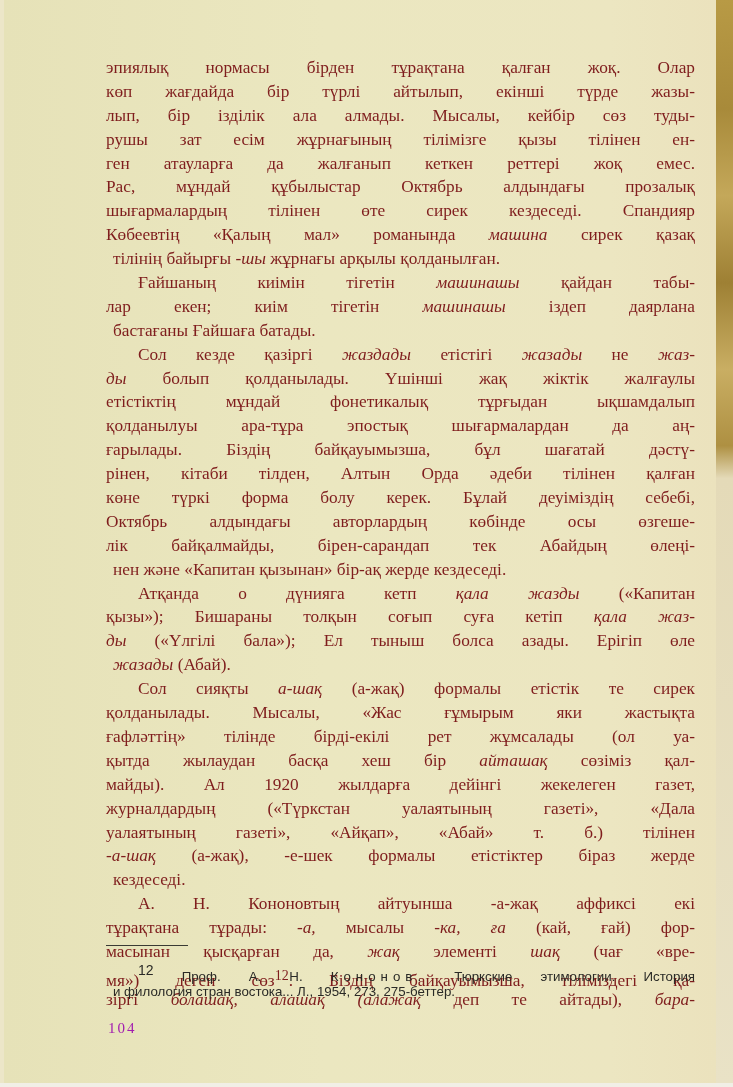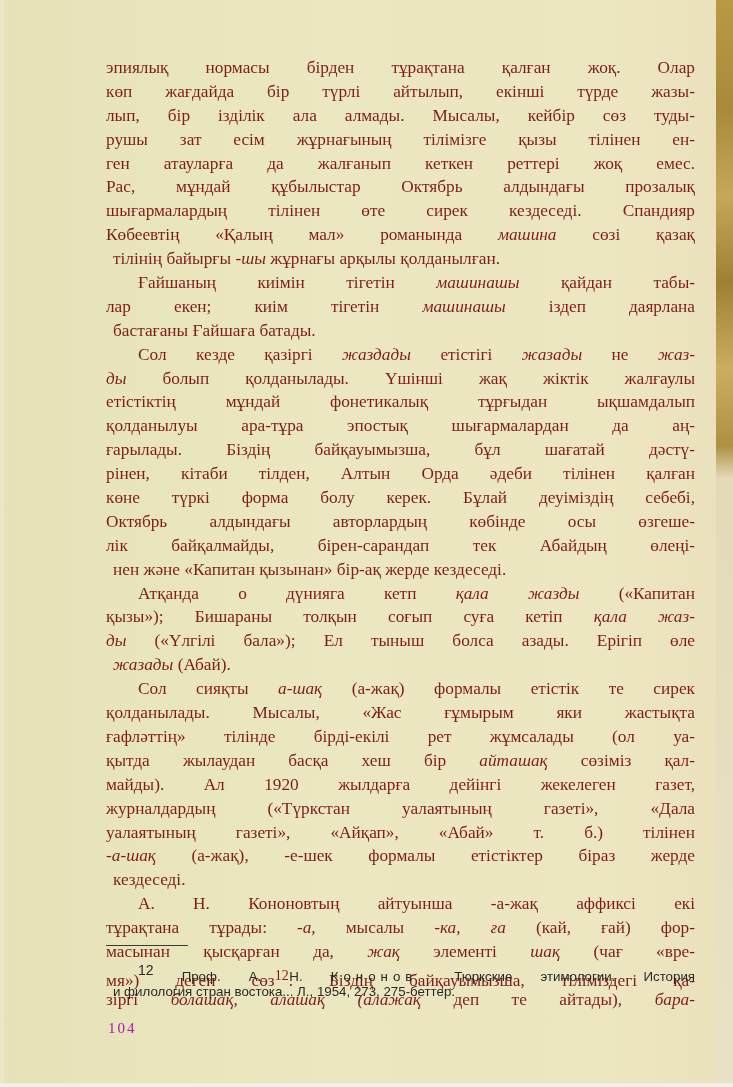--- a/index.html
+++ b/index.html
@@ -55,21 +55,21 @@
 <div class="bottom-strip"></div>
 
 <div class="text" id="body-text">
     <span class="line"><span>эпиялық нормасы бірден тұрақтана қалған жоқ. Олар</span></span>
     <span class="line"><span>көп жағдайда бір түрлі айтылып, екінші түрде жазы-</span></span>
     <span class="line"><span>лып, бір іздiлiк ала алмады. Мысалы, кейбір сөз туды-</span></span>
     <span class="line"><span>рушы зат есім жұрнағының тілімізге қызы тілінен ен-</span></span>
     <span class="line"><span>ген атауларға да жалғанып кеткен реттері жоқ емес.</span></span>
     <span class="line"><span>Рас, мұндай құбылыстар Октябрь алдындағы прозалық</span></span>
     <span class="line"><span>шығармалардың тілінен өте сирек кездеседі. Спандияр</span></span>
-    <span class="line"><span>Көбеевтің «Қалың мал» романында </span><span class="it">машина</span><span> сөзі қазақ</span></span>
+    <span class="line"><span>Көбеевтің «Қалың мал» романында </span><span class="it">машина</span><span> сирек қазақ</span></span>
     <span class="line last"><span>тілінің байырғы </span><span class="it">-шы</span><span> жұрнағы арқылы қолданылған.</span></span>
     <span class="line indent"><span>Ғайшаның киімін тігетін </span><span class="it">машинашы</span><span> қайдан табы-</span></span>
     <span class="line"><span>лар екен; киім тігетін </span><span class="it">машинашы</span><span> іздеп даярлана</span></span>
     <span class="line last"><span>бастағаны Ғайшаға батады.</span></span>
     <span class="line indent"><span>Сол кезде қазіргі </span><span class="it">жаздады</span><span> етістігі </span><span class="it">жазады</span><span> не </span><span class="it">жаз-</span></span>
     <span class="line"><span class="it">ды</span><span> болып қолданылады. Үшінші жақ жіктік жалғаулы</span></span>
     <span class="line"><span>етістіктің мұндай фонетикалық тұрғыдан ықшамдалып</span></span>
     <span class="line"><span>қолданылуы ара-тұра эпостық шығармалардан да аң-</span></span>
     <span class="line"><span>ғарылады. Біздің байқауымызша, бұл шағатай дәстү-</span></span>
     <span class="line"><span>рінен, кітаби тілден, Алтын Орда әдеби тілінен қалған</span></span>

